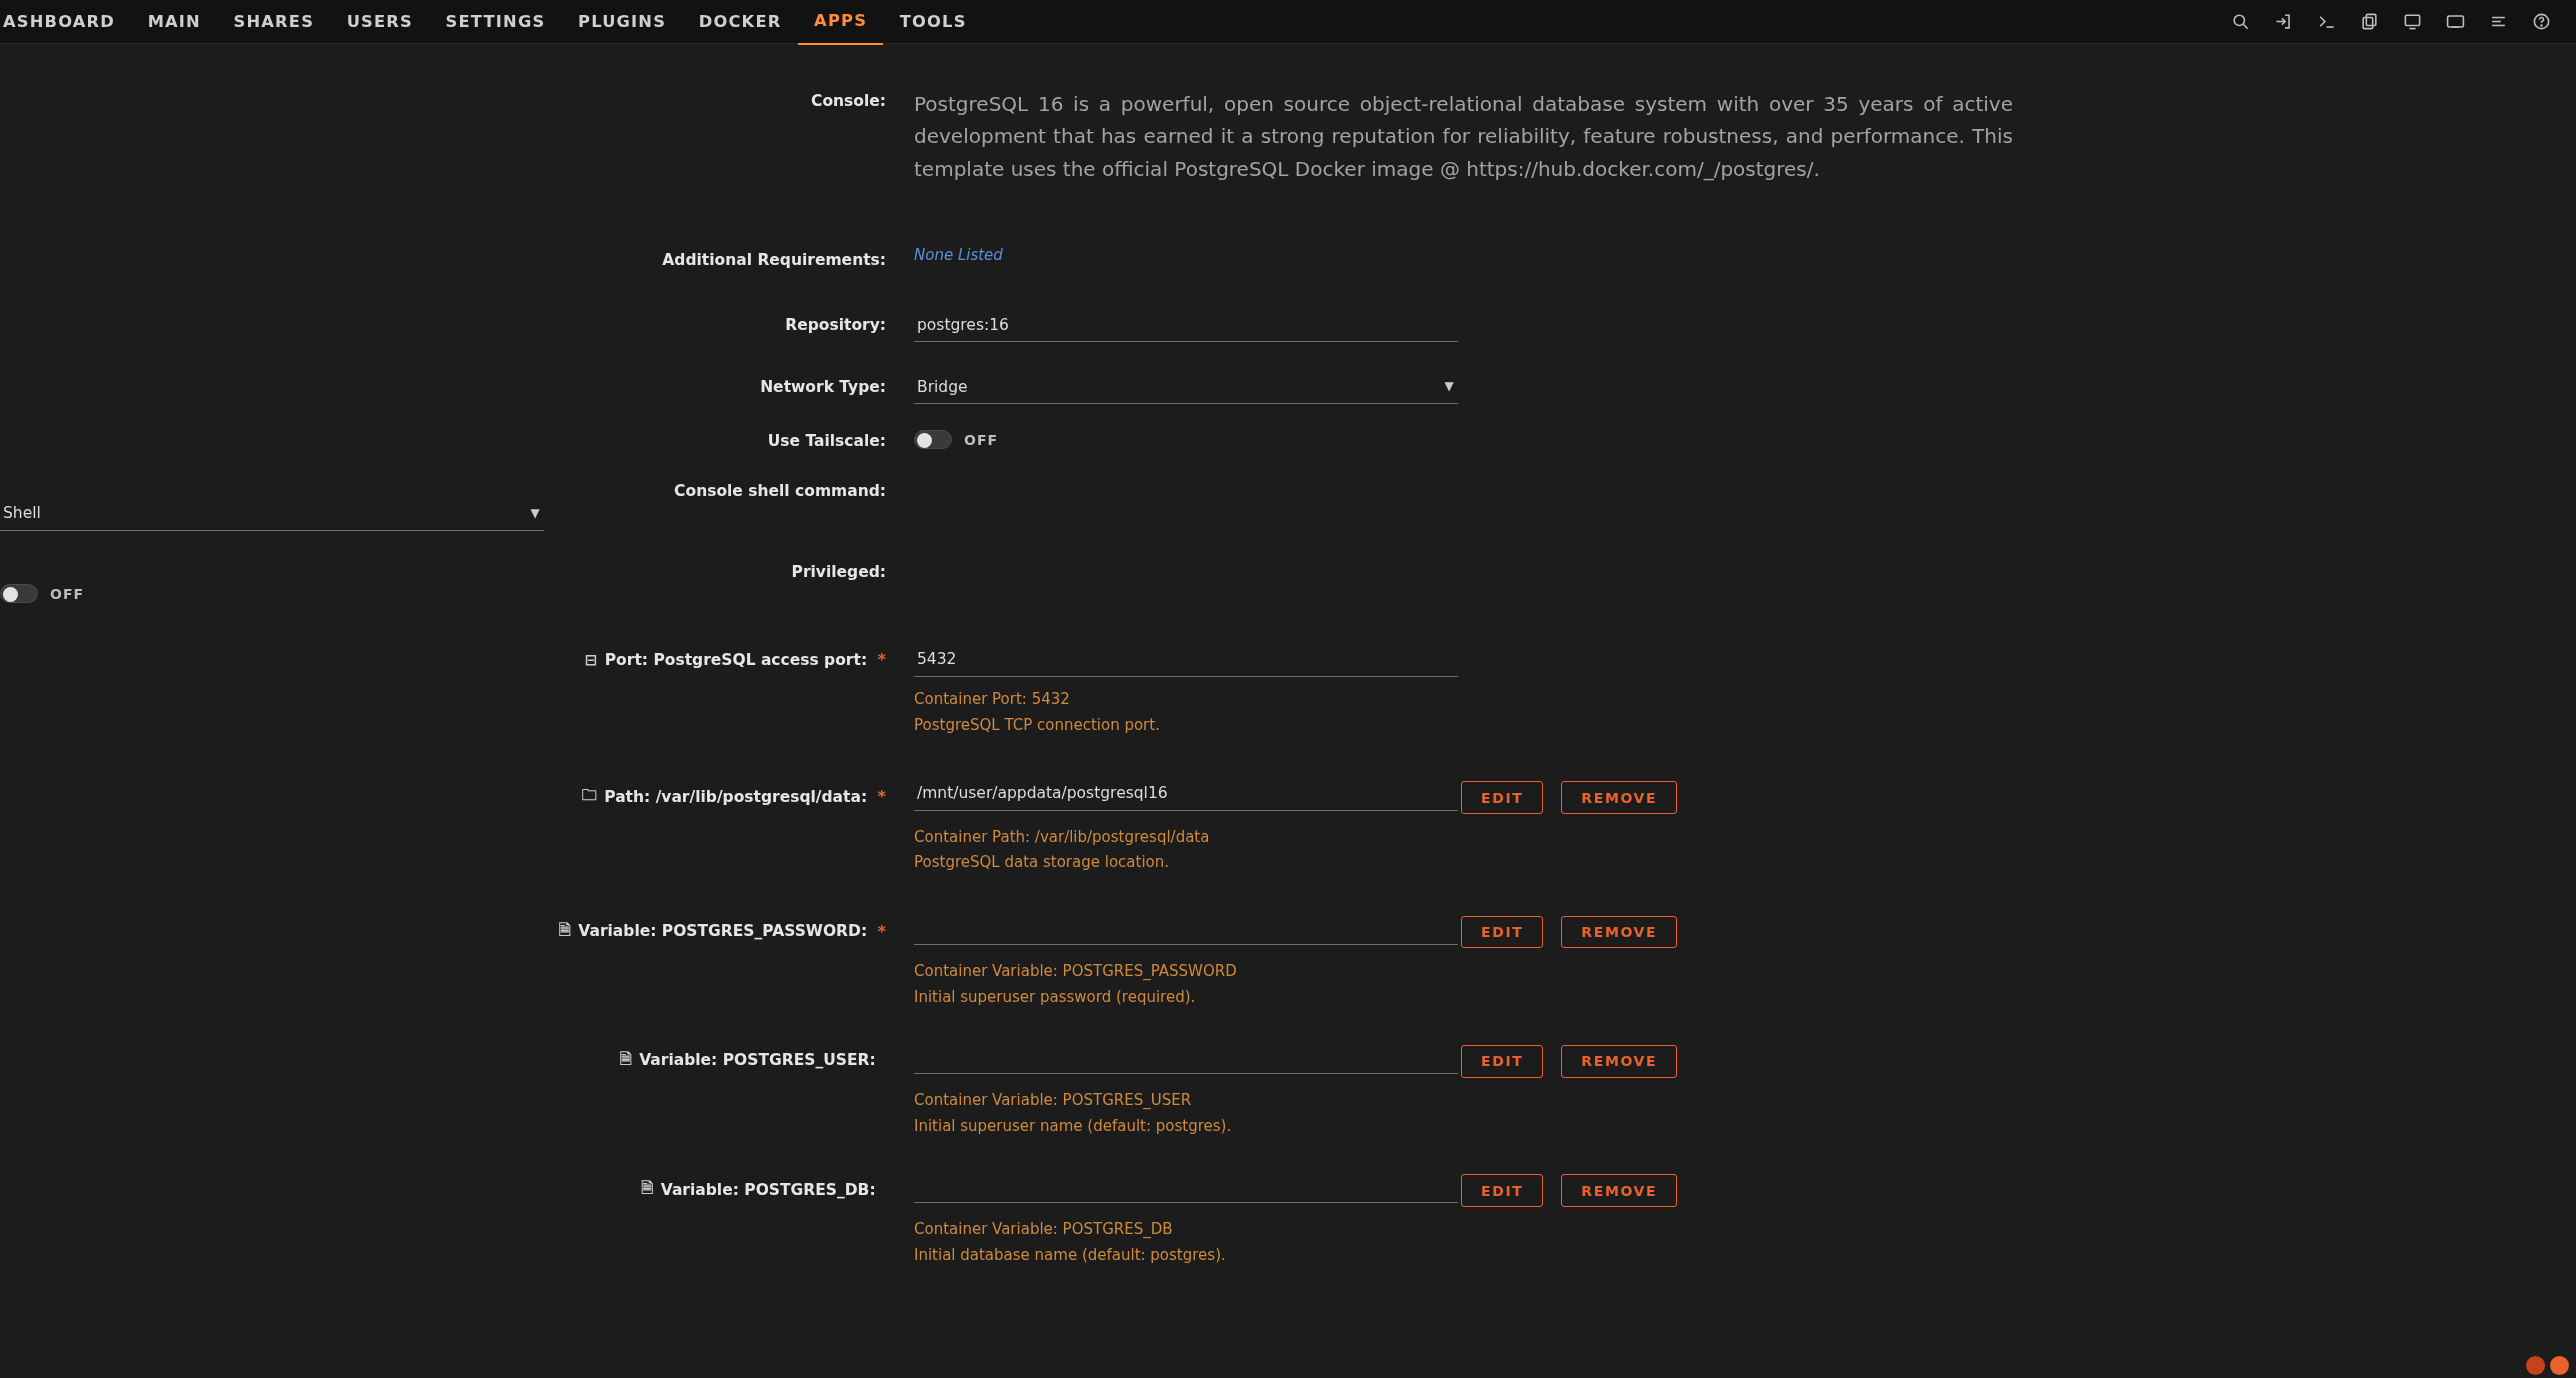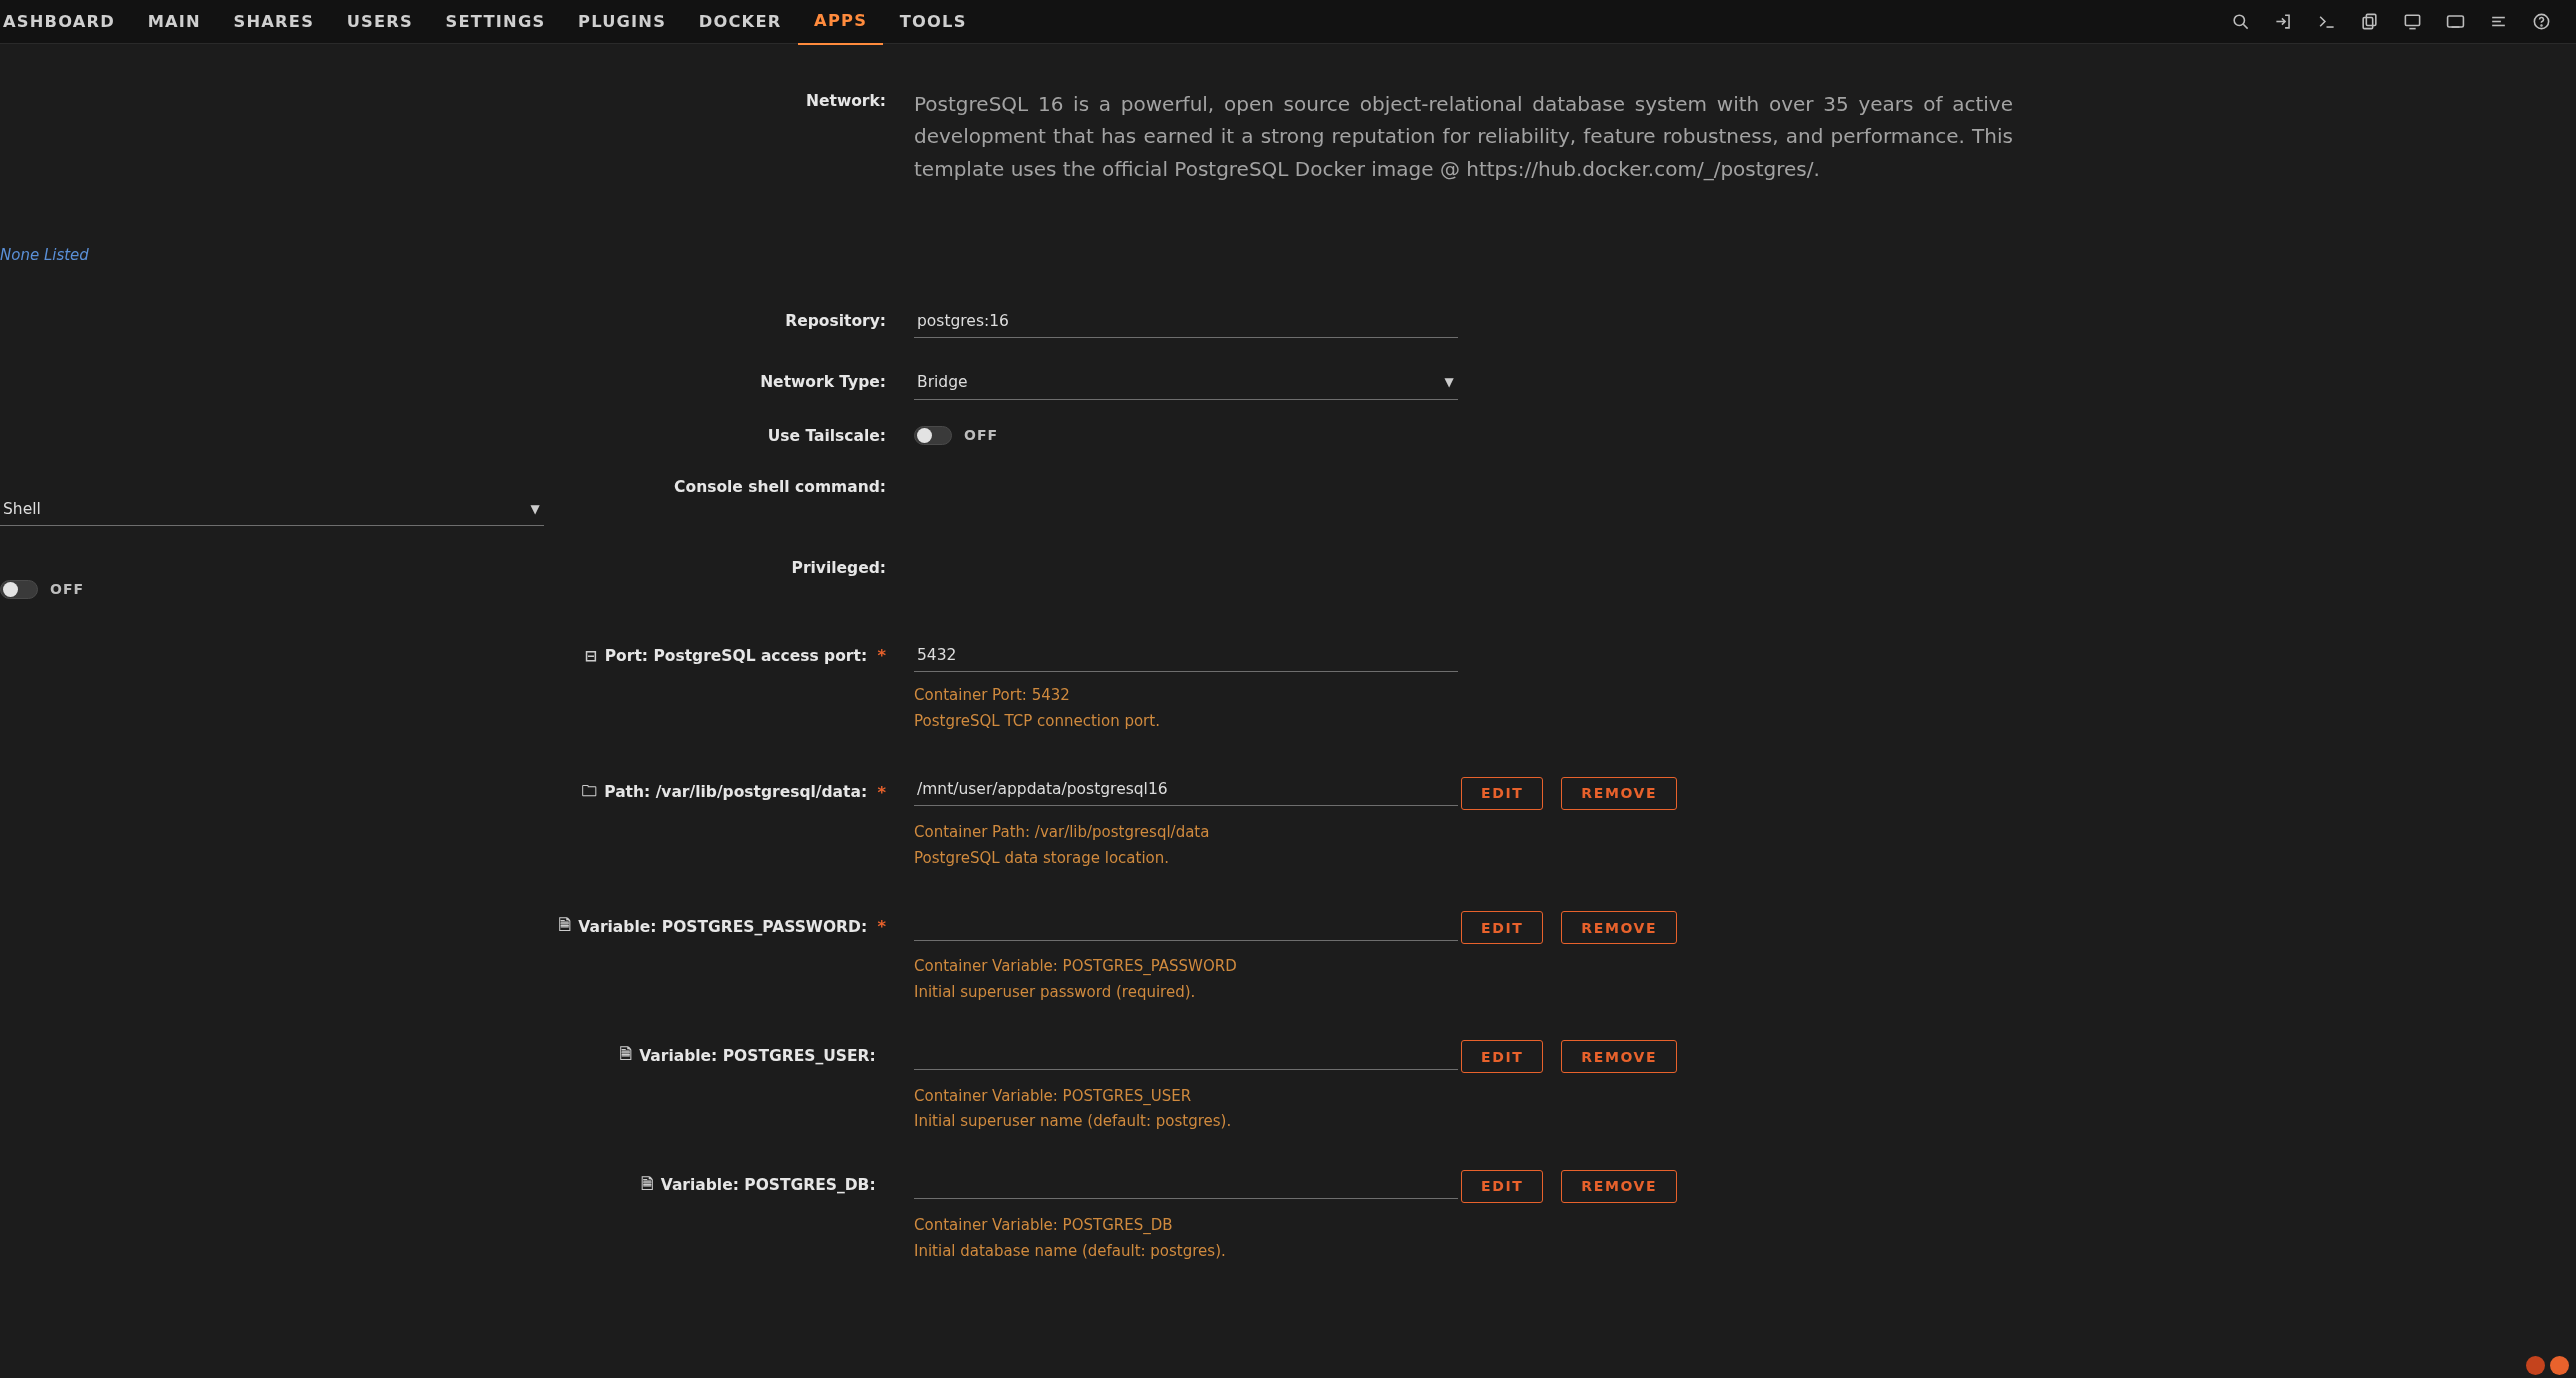--- a/index.html
+++ b/index.html
@@ -260,27 +260,28 @@
           <path d="M9.5 9.5a2.5 2.5 0 113.2 2.4c-.7.3-.9.8-.9 1.6"></path>
           <circle cx="12" cy="17" r="0.6" fill="currentColor"></circle>
         </svg>
     </div>
   </div>
 </div>
 
 <div class="content">
 
   <div class="row" style="margin-top:44px;">
-    <div class="label-col">Network:</div>
+    <div class="label-col">Console:</div>
     <div class="field-col">
       <div class="overview-text">PostgreSQL 16 is a powerful, open source object-relational database system with over 35 years of active development that has earned it a strong reputation for reliability, feature robustness, and performance. This template uses the official PostgreSQL Docker image @ https://hub.docker.com/_/postgres/.</div>
     </div>
   </div>
 
   <div class="row" style="margin-top:61px;">
+    <div class="label-col">Additional Requirements:</div>
     <div class="field-col">
       <div class="none-listed">None Listed</div>
     </div>
   </div>
 
   <div class="row" style="margin-top:43px;">
     <div class="label-col">Repository:</div>
     <div class="field-col">
       <input class="txtinput" type="text" value="postgres:16" style="">
     </div>

